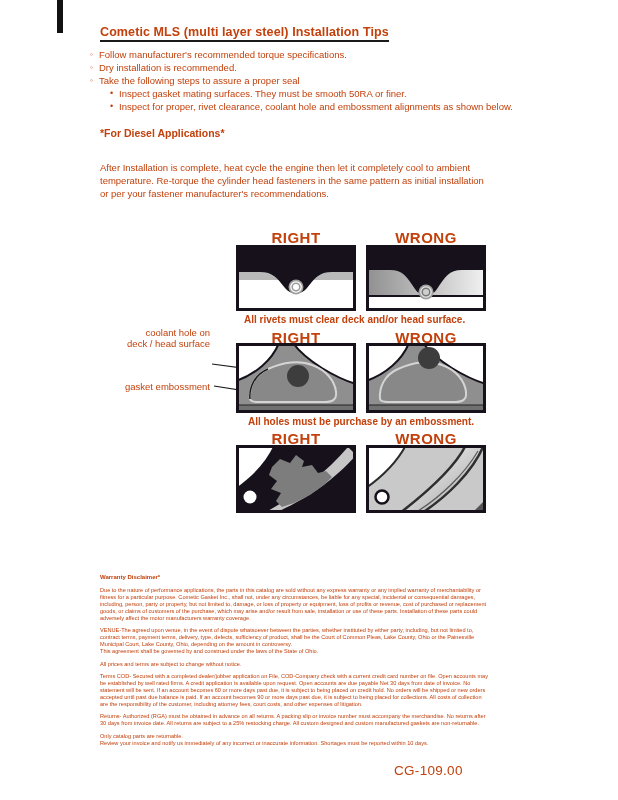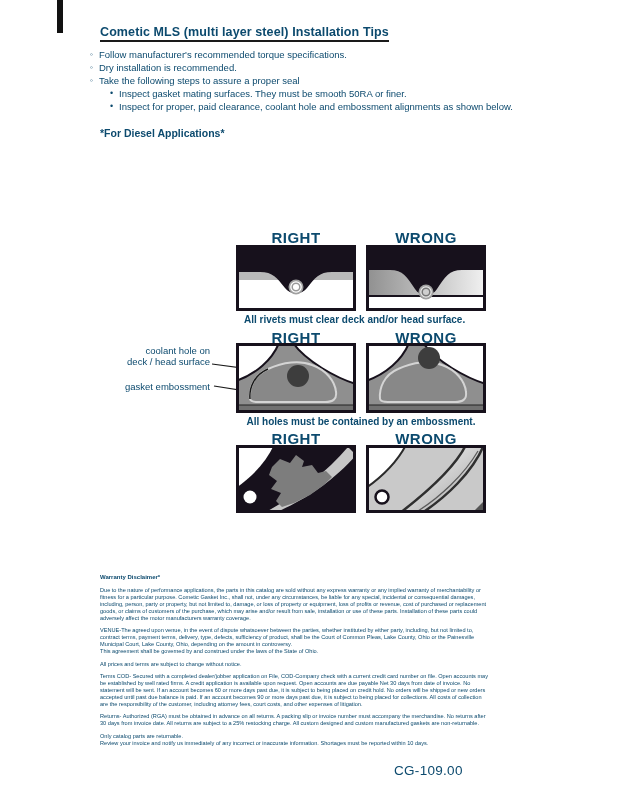--- a/index.html
+++ b/index.html
@@ -1,18 +1,18 @@
 <!DOCTYPE html>
 <html><head>
 <meta charset="utf-8">
 <style>
   html,body{margin:0;padding:0;background:#e8e8e8;}
   .page{
     position:relative;width:618px;height:800px;margin:0 auto;background:#ffffff;
-    font-family:"Liberation Sans", sans-serif;color:#0c4a6e;overflow:hidden;
+    font-family:"Liberation Sans", sans-serif;color:#c2410c;overflow:hidden;
   }
   .abs{position:absolute;}
   .preline{white-space:pre-line;}
   .title{
     display:inline-block;font-size:12.5px;font-weight:bold;letter-spacing:.1px;
     border-bottom:2px solid #1a1a1a;padding-bottom:1px;margin:0;
   }
   .body-text{font-size:9.5px;line-height:13px;}
   .b-row{display:flex;align-items:flex-start;}
   .b-marker{width:9px;flex:0 0 9px;font-size:8px;line-height:13px;text-align:left;}
@@ -52,25 +52,28 @@
       <div class="b-row">
         <span class="b-marker">◦</span>
         <span>Take the following steps to assure a proper seal</span>
       </div>
       <div class="b-row sub">
         <span class="b-marker">•</span>
         <span>Inspect gasket mating surfaces.  They must be smooth 50RA or finer.</span>
       </div>
       <div class="b-row sub">
         <span class="b-marker">•</span>
-        <span>Inspect for proper, paid clearance, coolant hole and embossment alignments as shown below.</span>
+        <span>Inspect for proper, rivet clearance, coolant hole and embossment alignments as shown below.</span>
       </div>
     </div>
 
     <div class="diesel-head">*For Diesel Applications*</div>
+    <div class="body-text para preline">After Installation is complete, heat cycle the engine then let it completely cool to ambient
+temperature. Re-torque the cylinder head fasteners in the same pattern as initial installation
+or per your fastener manufacturer's recommendations.</div>
   </div>
 
   <div class="abs dlabel" style="left:236px;top:229px;">RIGHT</div>
   <div class="abs dlabel" style="left:366px;top:229px;">WRONG</div>
 
   <svg class="abs" style="left:236px;top:245px;" width="120" height="66" viewBox="0 0 120 66">
     <rect x="0" y="0" width="120" height="66" fill="#ffffff"></rect>
     <rect x="0" y="27" width="120" height="8" fill="#b9b9b9"></rect>
     <path d="M0,0 H120 V27 H96 C83,27 79,33 71,43 C66,50 54,50 49,43 C41,33 37,27 24,27 H0 Z" fill="#17111c"></path>
     <circle cx="60" cy="42" r="7.5" fill="#a0a0a0"></circle>
@@ -95,21 +98,21 @@
     <circle cx="60" cy="47" r="5.8" fill="#e8e8e8"></circle>
     <circle cx="60" cy="47" r="3.8" fill="#cfcfcf" stroke="#777777" stroke-width="1.5"></circle>
     <rect x="1.5" y="1.5" width="117" height="63" fill="none" stroke="#17111c" stroke-width="3"></rect>
   </svg>
 
   <div class="abs dcaption" style="left:236px;top:314px;width:260px;margin-left:8px;">All rivets must clear deck and/or head surface.</div>
 
   <div class="abs dlabel" style="left:236px;top:329px;">RIGHT</div>
   <div class="abs dlabel" style="left:366px;top:329px;">WRONG</div>
 
-  <div class="abs annot preline" style="left:118px;top:345px;width:92px;">coolant hole on
+  <div class="abs annot preline" style="left:118px;top:327px;width:92px;">coolant hole on
 deck / head surface</div>
   <div class="abs annot" style="left:114px;top:381px;width:96px;">gasket embossment</div>
 
   <svg class="abs" style="left:118px;top:340px;pointer-events:none;" width="260" height="80" viewBox="0 0 260 80">
     <line x1="94" y1="24" x2="170" y2="34" stroke="#1a1a1a" stroke-width="1.2"></line>
     <line x1="96" y1="46" x2="140" y2="53" stroke="#1a1a1a" stroke-width="1.2"></line>
   </svg>
 
   <svg class="abs" style="left:236px;top:343px;" width="120" height="70" viewBox="0 0 120 70">
     <rect x="0" y="0" width="120" height="70" fill="#8f8f8f"></rect>
@@ -127,21 +130,21 @@
     <rect x="0" y="0" width="120" height="70" fill="#8f8f8f"></rect>
     <path d="M0,38 C20,31 36,17 43,0 L0,0 Z" fill="#ffffff" stroke="#17111c" stroke-width="2"></path>
     <path d="M120,41 C100,35 70,18 57,0 L120,0 Z" fill="#ffffff" stroke="#17111c" stroke-width="2"></path>
     <path d="M14,56 C13,45 18,32 32,26 C47,19 64,17 76,22 C90,27 99,38 100,49 C101,56 97,59 89,59 L22,59 C16,59 14.5,58 14,56 Z" fill="#888888" stroke="#d4d4d4" stroke-width="2" stroke-linejoin="round"></path>
     <circle cx="63" cy="15" r="11" fill="#3d3d3d"></circle>
     <rect x="0" y="62" width="120" height="8" fill="#707070"></rect>
     <line x1="0" y1="62" x2="120" y2="62" stroke="#222222" stroke-width="1.2"></line>
     <rect x="1.5" y="1.5" width="117" height="67" fill="none" stroke="#17111c" stroke-width="3"></rect>
   </svg>
 
-  <div class="abs dcaption" style="left:236px;top:416px;width:250px;text-align:center;">All holes must be contained by an embossment.</div>
+  <div class="abs dcaption" style="left:236px;top:416px;width:250px;text-align:center;">All holes must be purchase by an embossment.</div>
 
   <div class="abs dlabel" style="left:236px;top:430px;">RIGHT</div>
   <div class="abs dlabel" style="left:366px;top:430px;">WRONG</div>
 
   <svg class="abs" style="left:236px;top:445px;" width="120" height="68" viewBox="0 0 120 68">
     <rect x="0" y="0" width="120" height="68" fill="#17111c"></rect>
     <path d="M0,0 H38 C30,17 17,31 0,43 Z" fill="#ffffff"></path>
     <path d="M28,68 C58,52 90,28 112,2 L120,10 C98,36 64,58 38,68 Z" fill="#c6c6c6"></path>
     <path d="M36,22 L44,14 L54,18 L60,10 L68,16 L66,22 L76,20 L82,28 L90,26 L96,32 L88,40 L74,50 L58,58 L46,62 L40,56 L45,48 L35,44 L41,36 L33,30 Z" fill="#7d7d7d"></path>
     <circle cx="14" cy="52" r="6.5" fill="#ffffff"></circle>

